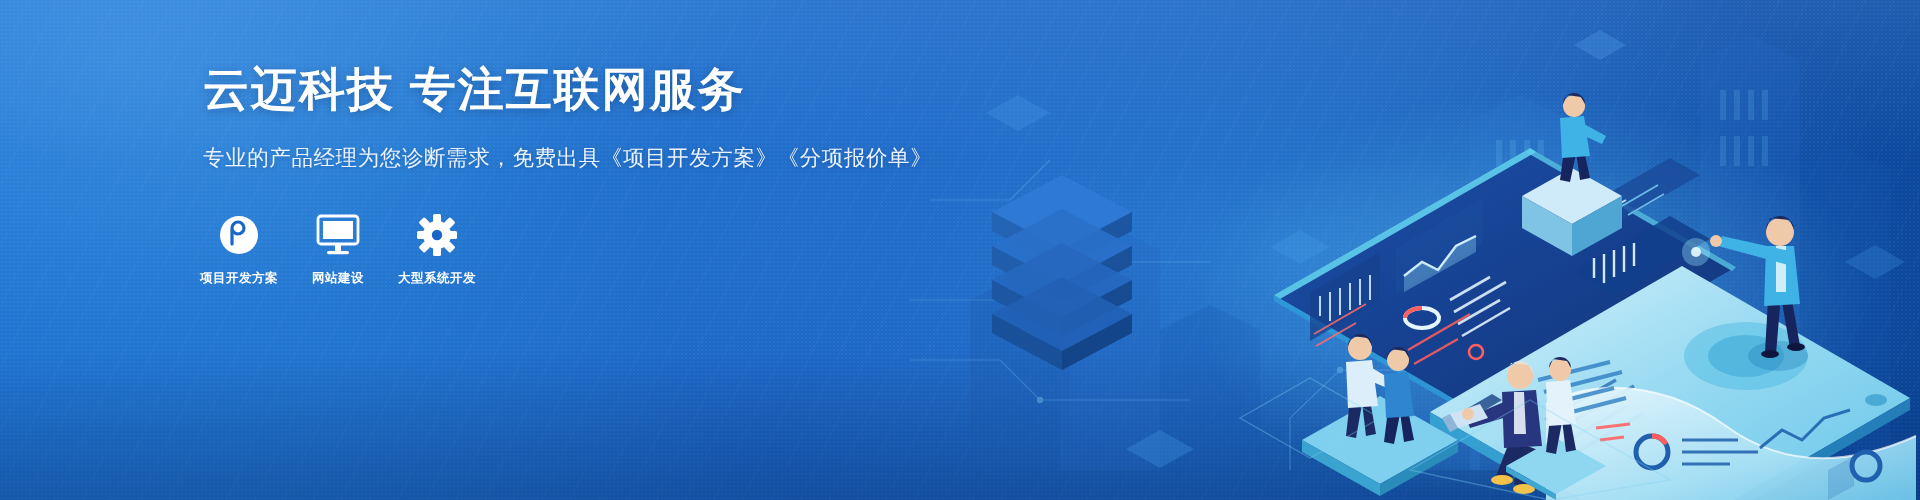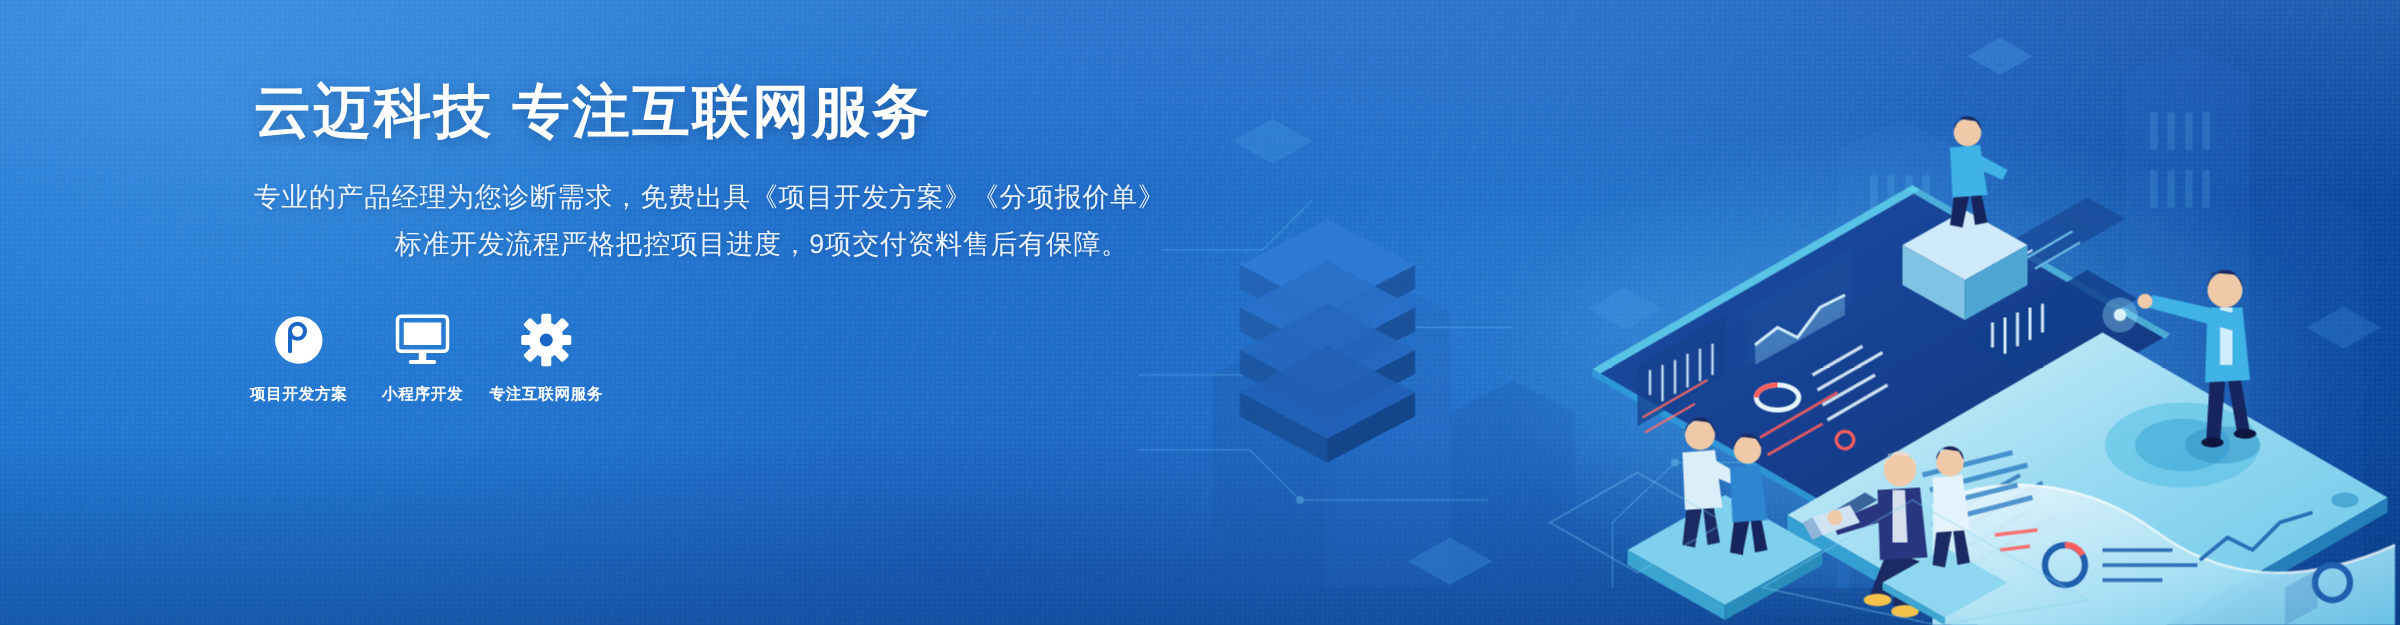--- a/index.html
+++ b/index.html
@@ -390,21 +390,20 @@
     </g>
   </svg>
   </div>
 
   <div id="content">
 
     <div id="headline">云迈科技 专注互联网服务</div>
 
     <div id="subtitle">
       <div class="sub">专业的产品经理为您诊断需求，免费出具《项目开发方案》《分项报价单》</div>
-      <div class="sub">标准开发流程严格把控项目进度，9项交付资料售后有保障。</div>
     </div>
 
     <div id="services">
 
 
       <div class="svc">
         <span class="ic">
           <svg width="40" height="44" viewBox="0 0 40 44">
             <circle cx="20" cy="22" r="19" fill="#ffffff"></circle>
             <path d="M13,31 L13,15 a6,6 0 0 1 12,0 a6,6 0 0 1 -12,0" fill="none" stroke="#1a66c8" stroke-width="3.2" stroke-linecap="round"></path>
@@ -416,38 +415,38 @@
 
       <div class="svc">
         <span class="ic">
           <svg width="44" height="44" viewBox="0 0 44 44">
             <rect x="2" y="3" width="40" height="28" rx="3" ry="3" fill="none" stroke="#ffffff" stroke-width="2.8"></rect>
             <rect x="7" y="8" width="30" height="18" fill="#ffffff"></rect>
             <rect x="19" y="31" width="6" height="7" fill="#ffffff"></rect>
             <rect x="11" y="38" width="22" height="3.2" rx="1.6" fill="#ffffff"></rect>
           </svg>
         </span>
-        <span class="lb">小程序开发</span>
+        <span class="lb">网站建设</span>
       </div>
 
       <div class="svc">
         <span class="ic">
           <svg width="42" height="44" viewBox="0 0 42 44">
             <g fill="#ffffff">
               <rect x="17" y="1" width="8" height="9" rx="1.5"></rect>
               <rect x="17" y="34" width="8" height="9" rx="1.5"></rect>
               <rect x="1" y="18" width="9" height="8" rx="1.5"></rect>
               <rect x="32" y="18" width="9" height="8" rx="1.5"></rect>
               <rect x="4.5" y="5.5" width="8" height="9" rx="1.5" transform="rotate(-45 8.5 10)"></rect>
               <rect x="29.5" y="29.5" width="8" height="9" rx="1.5" transform="rotate(-45 33.5 34)"></rect>
               <rect x="29.5" y="5.5" width="8" height="9" rx="1.5" transform="rotate(45 33.5 10)"></rect>
               <rect x="4.5" y="29.5" width="8" height="9" rx="1.5" transform="rotate(45 8.5 34)"></rect>
             </g>
             <circle cx="21" cy="22" r="14" fill="#ffffff"></circle>
             <circle cx="21" cy="22" r="5.2" fill="#1a66c8"></circle>
           </svg>
         </span>
-        <span class="lb">专注互联网服务</span>
+        <span class="lb">大型系统开发</span>
       </div>
 
     </div>
   </div>
 </div>
 
 </body></html>

